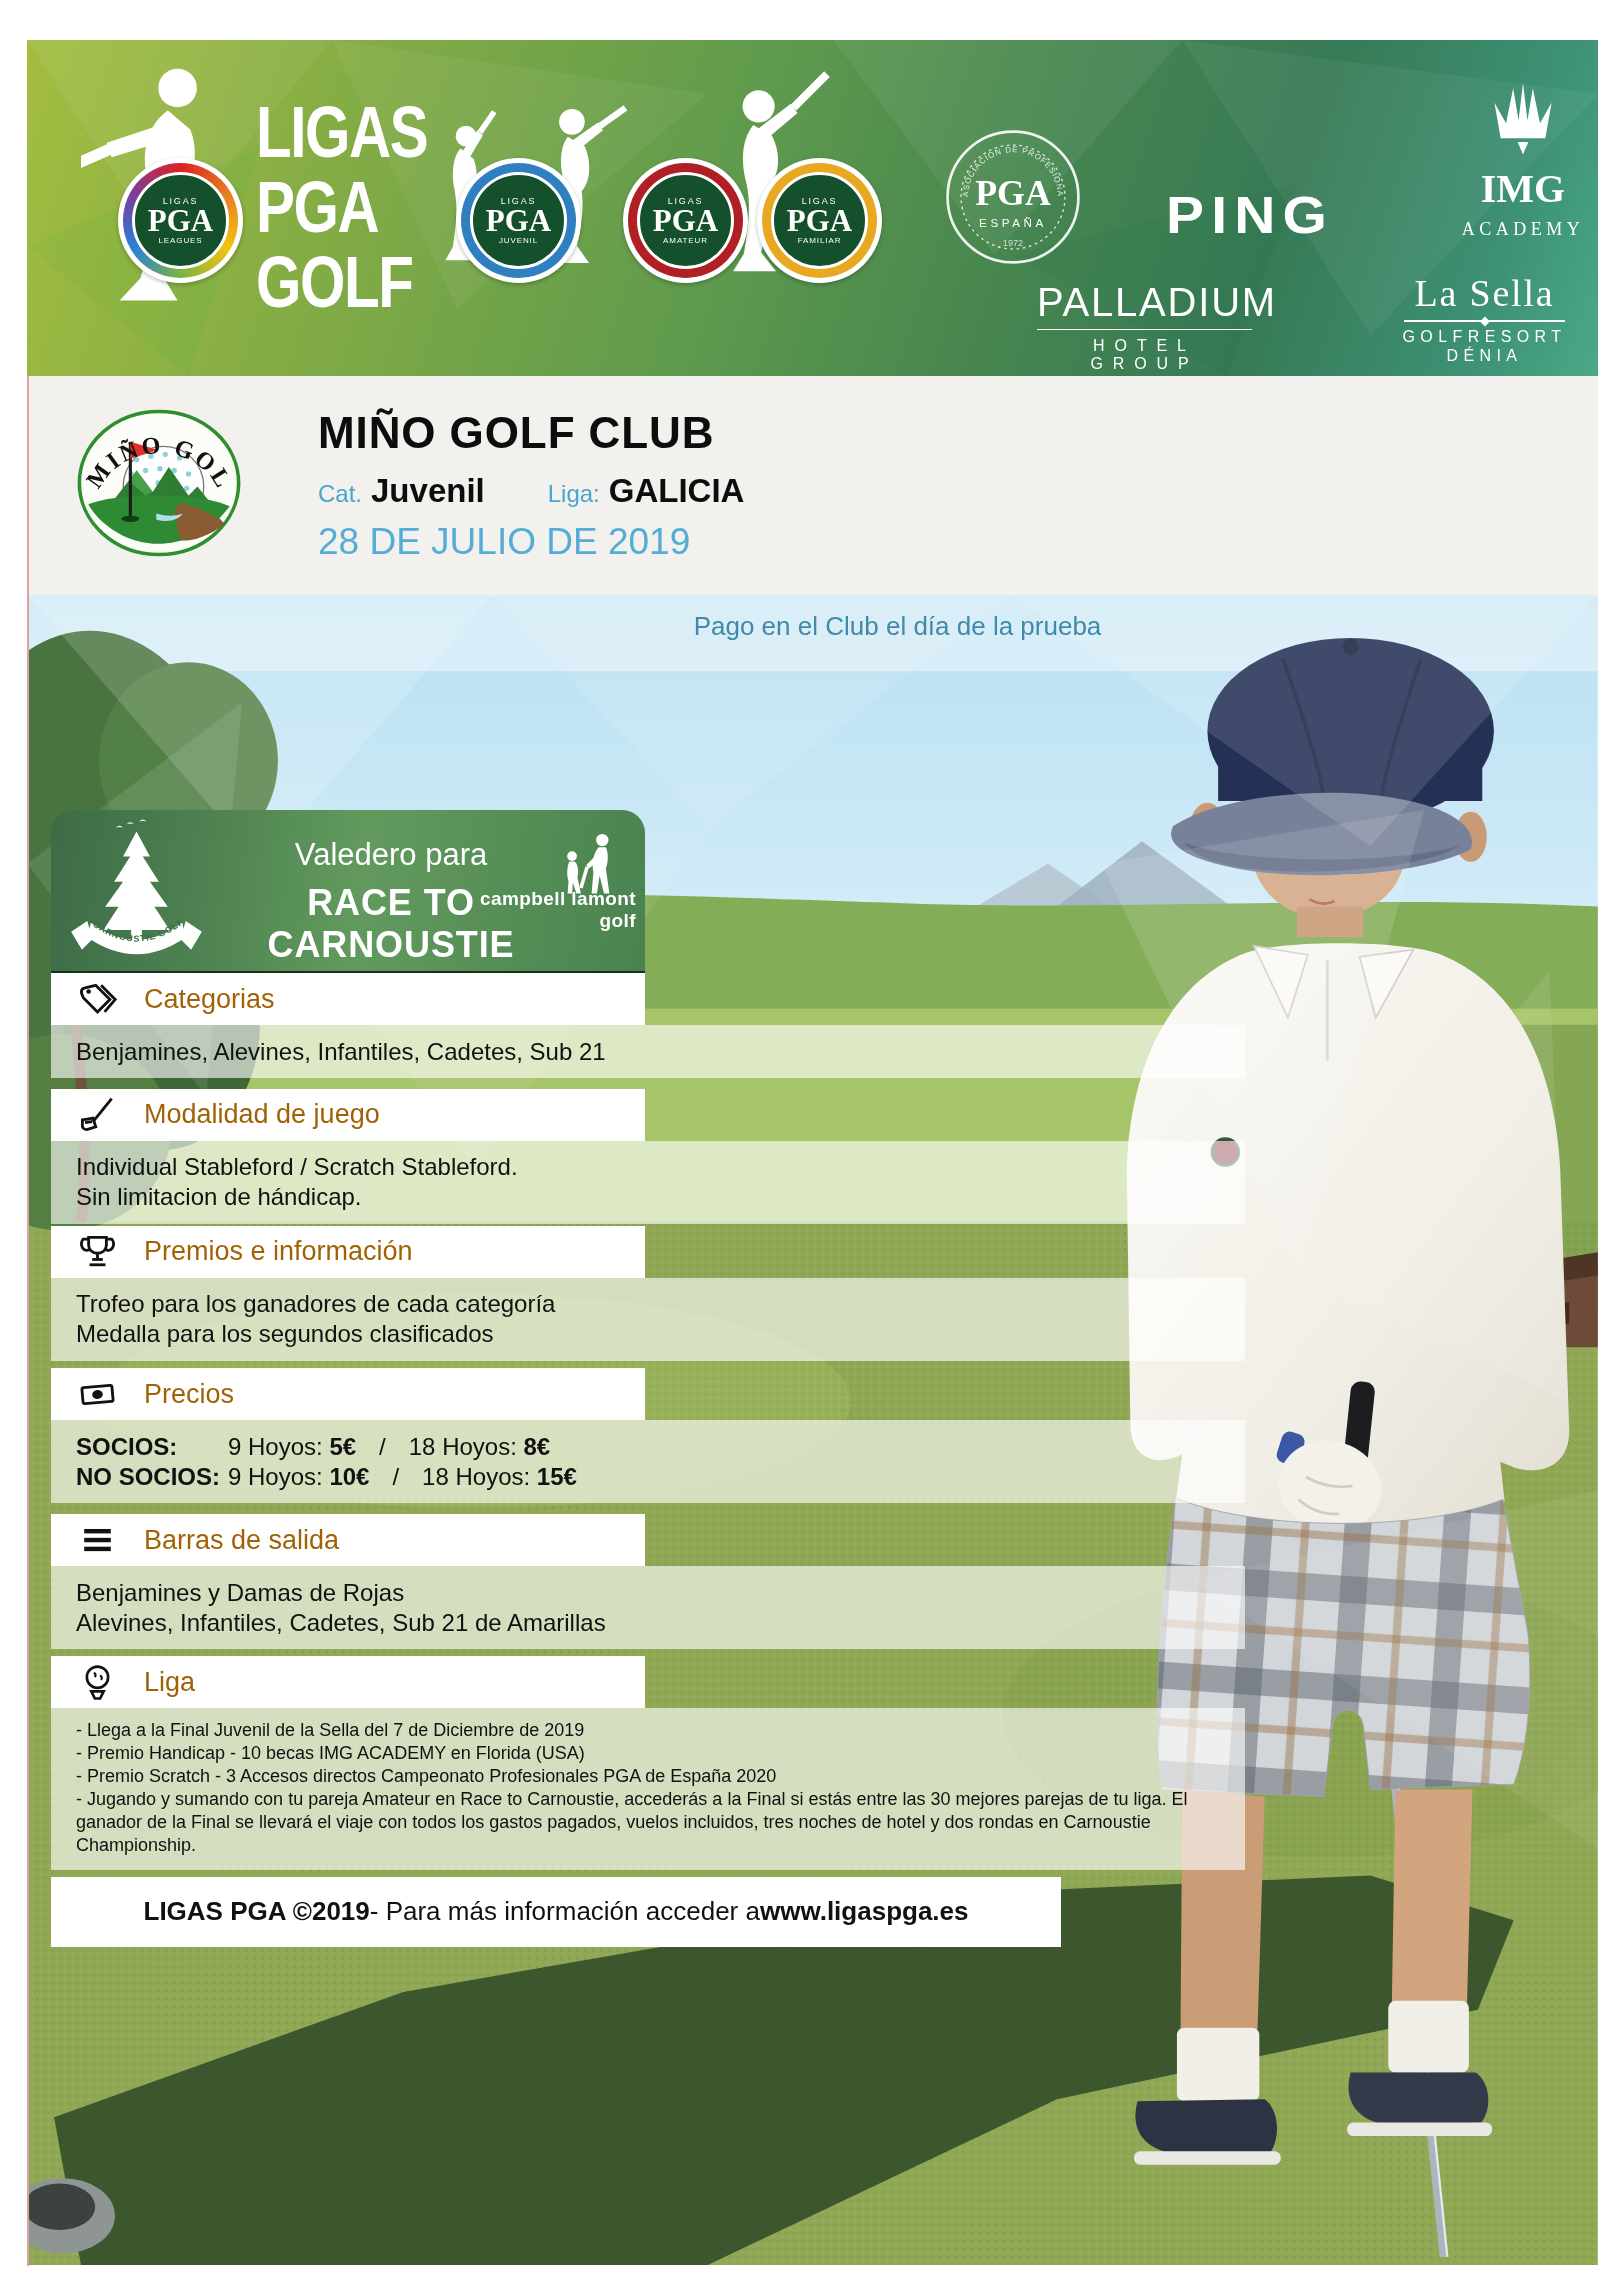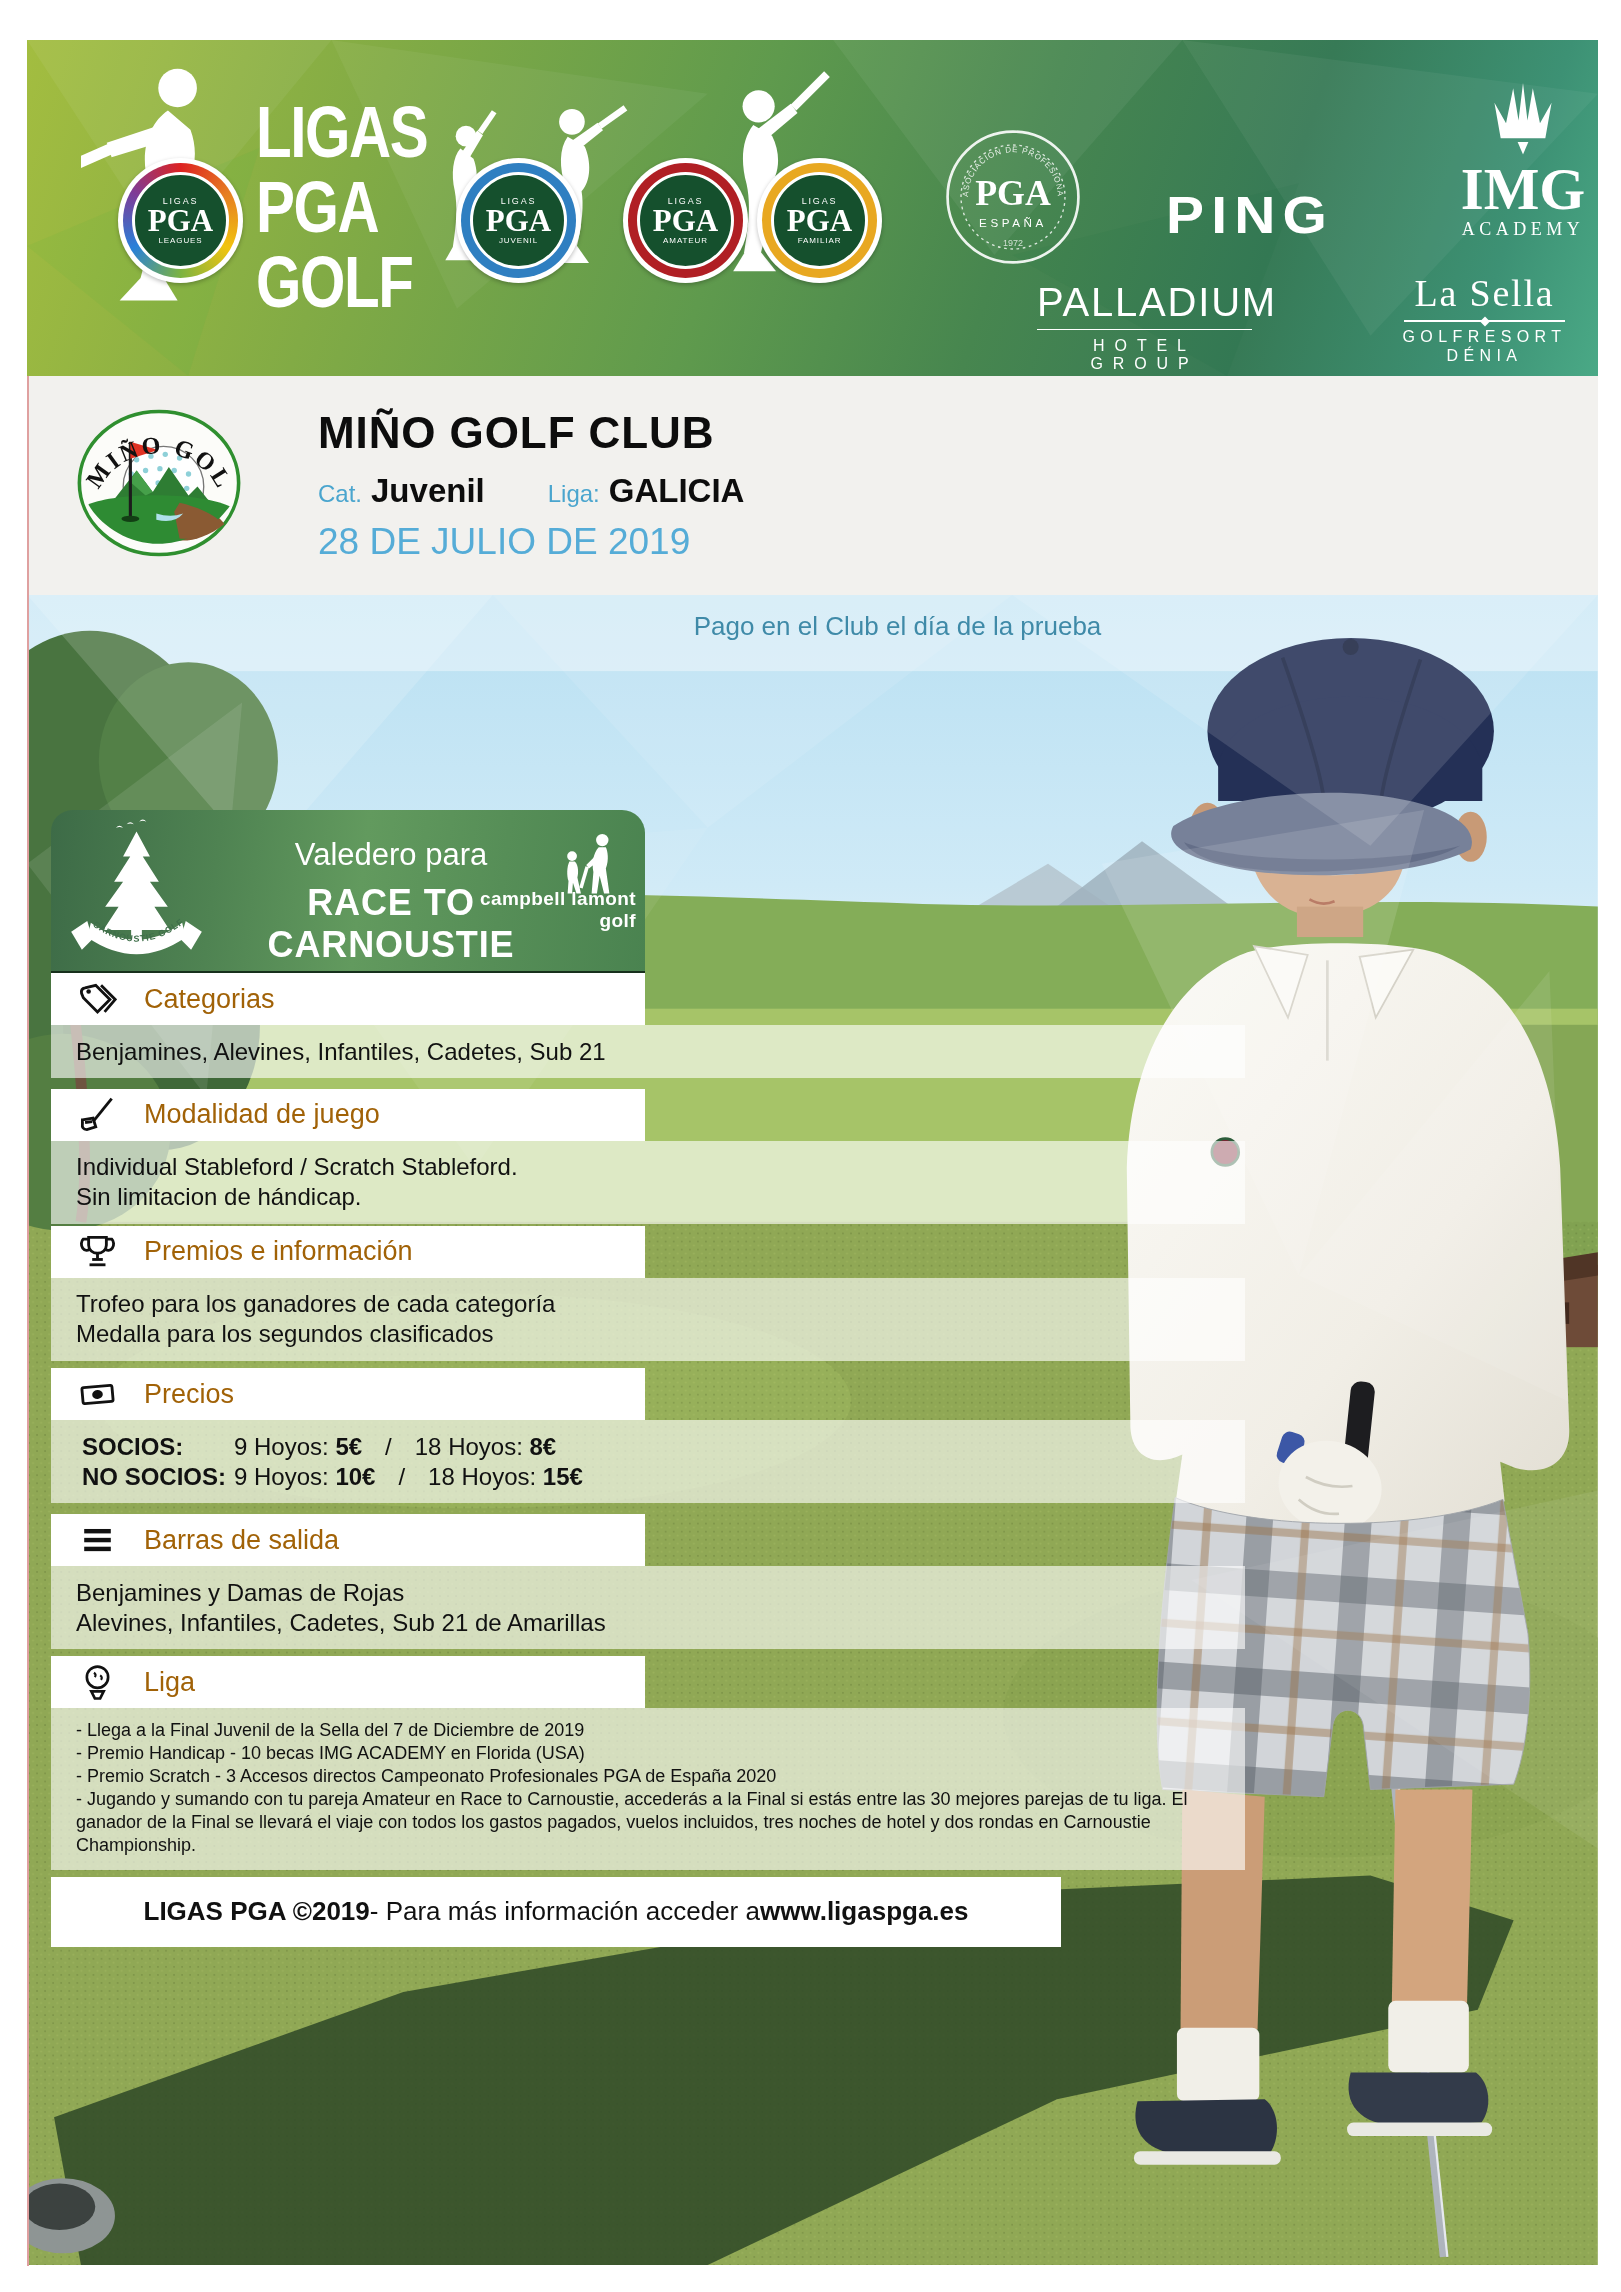--- a/index.html
+++ b/index.html
@@ -29,21 +29,21 @@
   .badge .core{width:91px;height:91px;border-radius:50%;background:#15502d;border:3.6px solid #fff;
     color:#fff;display:flex;flex-direction:column;align-items:center;justify-content:center;}
   .badge .core .b-top{font-size:9px;letter-spacing:1.8px;}
   .badge .core .b-pga{font-family:"Liberation Serif",serif;font-weight:bold;font-size:31px;line-height:30px;}
   .badge .core .b-bot{font-size:8px;letter-spacing:0.9px;}
   .b1{left:91px;top:118px;} .b2{left:429px;top:118px;} .b3{left:596px;top:118px;} .b4{left:730px;top:118px;}
   .seal{position:absolute;left:917px;top:88px;width:138px;height:138px;color:#fff;}
   .sponsor-ping{position:absolute;left:1139px;top:142px;color:#fff;font-weight:bold;
     font-size:57px;letter-spacing:7.2px;transform:scaleY(.92);}
   .sponsor-img{position:absolute;left:1411px;top:43px;width:170px;text-align:center;color:#fff;}
-  .sponsor-img .img-title{font-family:"Liberation Serif",serif;font-weight:bold;font-size:59px;line-height:56px;}
+  .sponsor-img .img-title{font-family:"Liberation Serif",serif;font-weight:bold;font-size:40px;line-height:56px;}
   .sponsor-img .img-sub{font-family:"Liberation Serif",serif;font-size:18px;letter-spacing:4.5px;margin-top:1.8px;}
   .sponsor-pall{position:absolute;left:1010px;top:240px;width:215px;text-align:center;color:#fff;}
   .pall-title{font-size:40px;letter-spacing:1.8px;border-bottom:1.8px solid #fff;padding-bottom:3.6px;}
   .pall-sub{font-size:16px;letter-spacing:9.9px;margin-top:7.2px;}
   .sponsor-sella{position:absolute;left:1361px;top:231px;width:193px;text-align:center;color:#fff;
     font-family:"Liberation Serif",serif;}
   .sella-title{font-size:38px;letter-spacing:1.8px;}
   .sella-rule{height:1.8px;background:#fff;margin:5.4px 16px 5.4px 16px;position:relative;}
   .sella-rule:after{content:"";position:absolute;left:50%;top:-2.7px;width:7.2px;height:7.2px;background:#fff;transform:translateX(-50%) rotate(45deg);}
   .sella-sub{font-family:"Liberation Sans",sans-serif;font-size:16px;letter-spacing:5.4px;}
@@ -78,21 +78,21 @@
   .race-partner{position:absolute;right:9px;top:23px;width:188px;text-align:right;color:#fff;}
   .race-partner .cl-sil{width:63px;height:64px;margin-right:12.5px;}
   .cl-text{font-size:19px;font-weight:bold;margin-top:-12.5px;letter-spacing:0.4px;}
 
   .sec-head{width:594px;height:52px;background:#ffffff;display:flex;align-items:center;box-sizing:border-box;padding-left:27px;}
   .sec-head svg{width:39px;height:39px;flex:0 0 39px;}
   .sec-title{font-size:27px;color:#a16207;margin-left:27px;}
   .sec-body{width:1194px;background:rgba(255,255,255,.62);box-sizing:border-box;
     padding:11.6px 21.5px 11.6px 25px;font-size:24px;line-height:30px;color:#111;}
   .gap{height:10.7px;} .gap-s{height:7.2px;} .gap-0{height:1.8px;}
-  .price-row{display:flex;align-items:flex-end;margin-left:6px;}
+  .price-row{display:flex;align-items:flex-end;}
   .price-label{font-weight:bold;width:152px;flex:0 0 152px;}
   .price-sep{margin:0 23px;}
   .bold{font-weight:bold;}
   .liga-body{font-size:18px;line-height:23px;padding:10.7px 27px 12.5px 25px;}
   .panel-footer{width:1010px;height:70px;background:#fff;margin-top:7.2px;display:flex;align-items:center;justify-content:center;
     font-size:26px;color:#111;}
   .panel-footer a{color:#111;text-decoration:none;font-weight:bold;}
 </style>
 </head>
 <body>

